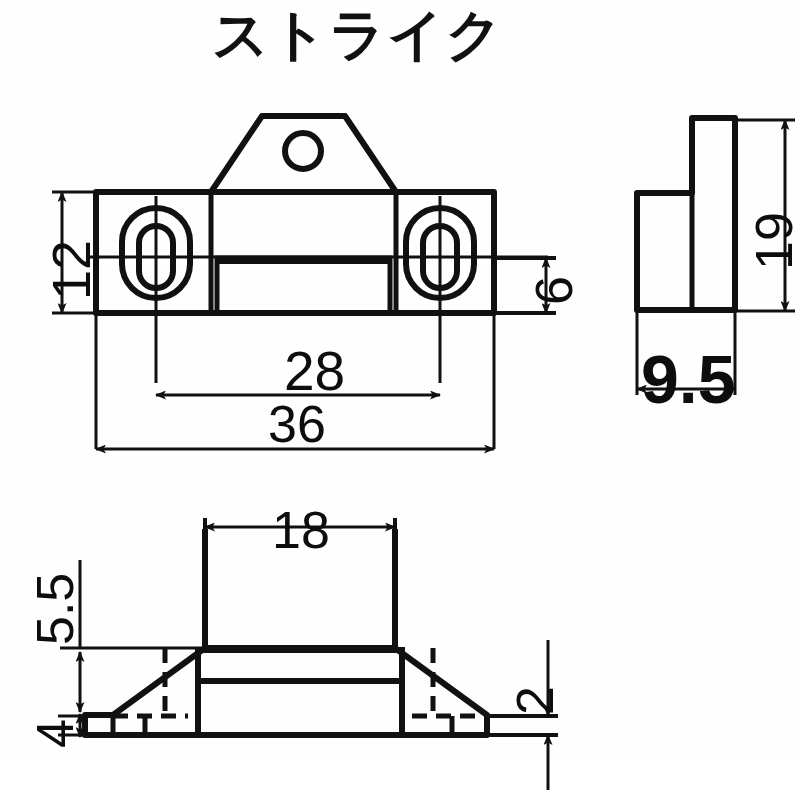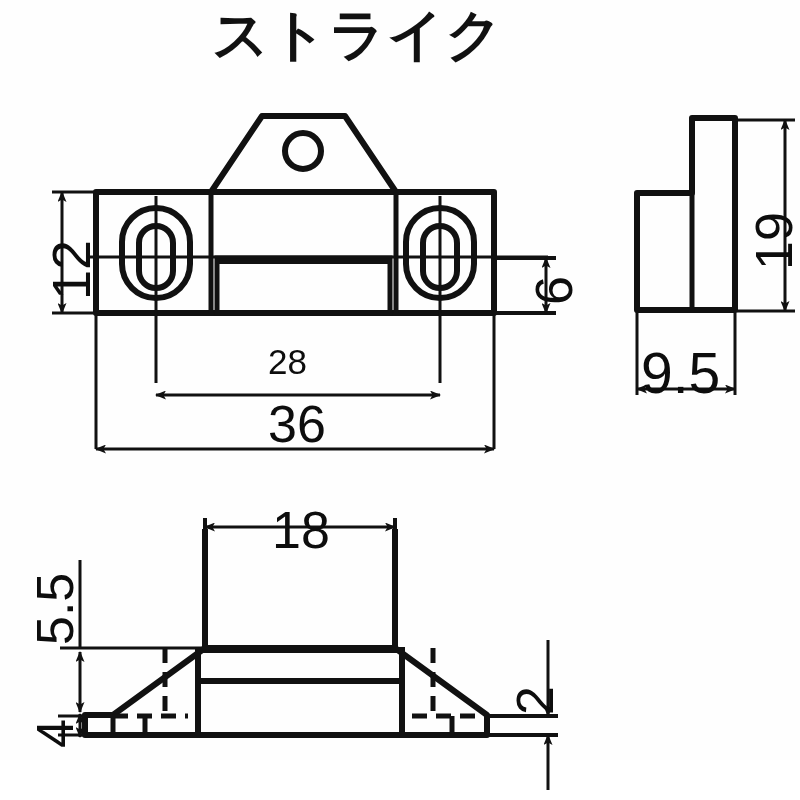--- a/index.html
+++ b/index.html
@@ -180,27 +180,27 @@
       <line x1="548" y1="640" x2="548" y2="716" stroke="#111111" stroke-width="3" marker-end="url(#ah)"></line>
       <line x1="548" y1="735" x2="548" y2="790" stroke="#111111" stroke-width="3" marker-start="url(#ahr)"></line>
     </g>
 
   </svg>
 
   <div class="dim rot90" style="left:44px; top:300px; font-size:54px;">12</div>
 
   <div class="dim rot90" style="left:528px; top:305px; font-size:52px;">6</div>
 
-  <div class="dim" style="left:268px; top:344px; font-size:35px;">28</div>
+  <div class="dim" style="left:284px; top:344px; font-size:55px;">28</div>
 
   <div class="dim" style="left:268px; top:398px; font-size:52px;text-align:center;">36</div>
 
   <div class="dim rot90" style="left:748px; top:270px; font-size:52px;">19</div>
 
-  <div class="dim" style="left:641px; top:345px; font-size:57px;">9.5</div>
+  <div class="dim" style="left:641px; top:345px; font-size:68px;font-weight:bold;">9.5</div>
 
   <div class="dim" style="left:272px; top:504px; font-size:52px;">18</div>
 
   <div class="dim rot90" style="left:29px; top:645px; font-size:52px;">5.5</div>
 
   <div class="dim rot90" style="left:29px; top:748px; font-size:52px;">4</div>
 
   <div class="dim rot90" style="left:509px; top:715px; font-size:52px;">2</div>
 
 </div>

